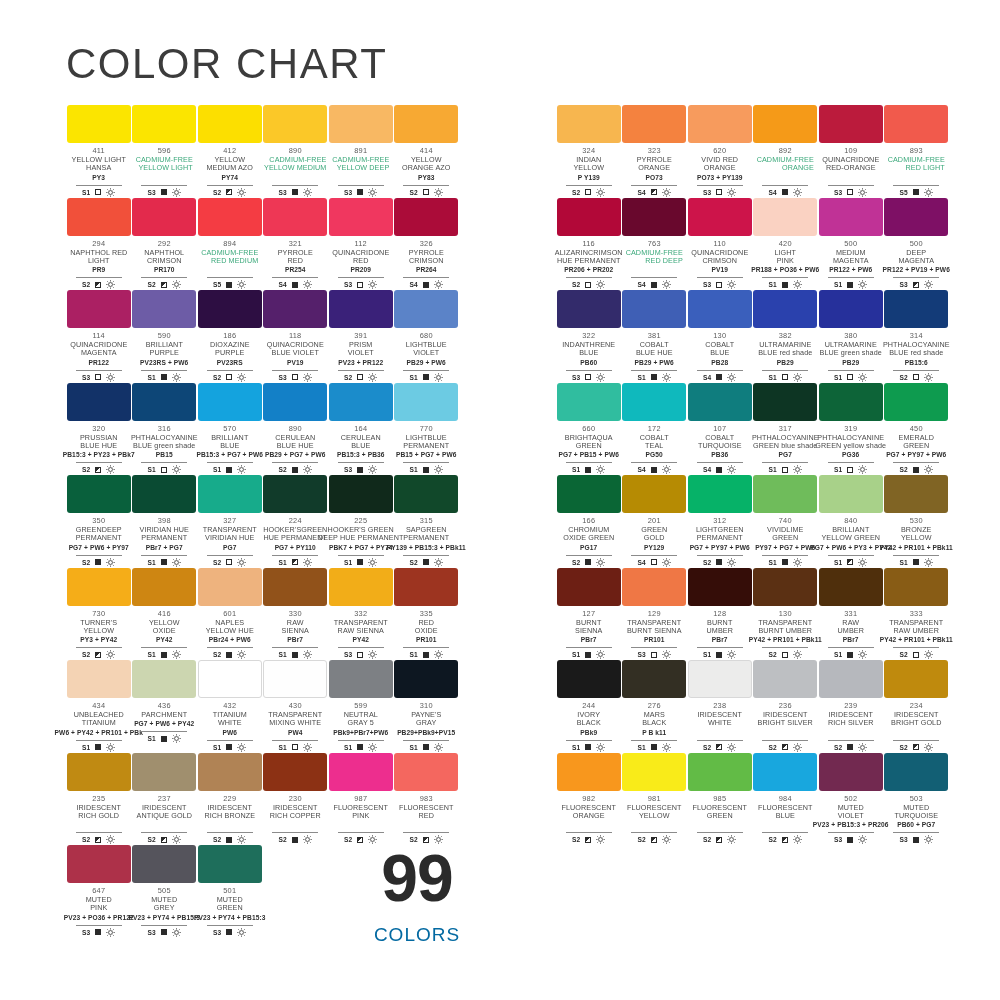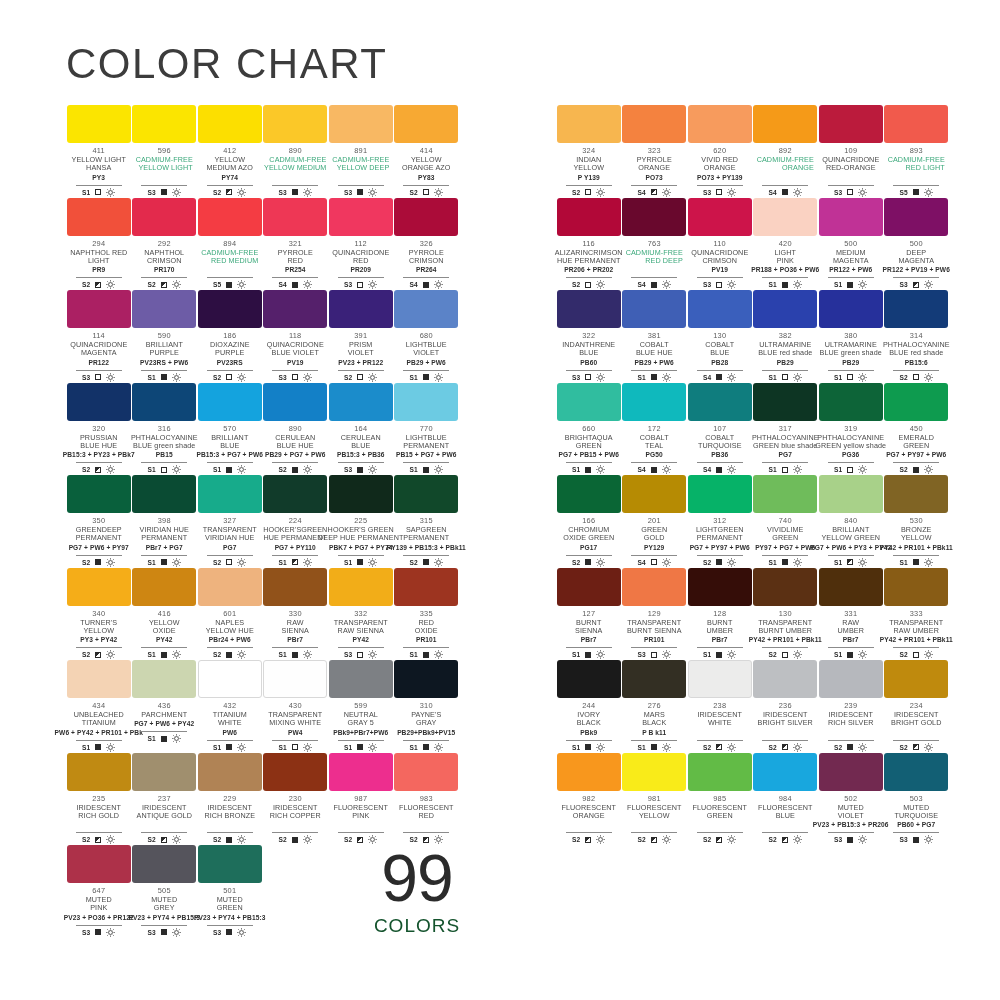--- a/index.html
+++ b/index.html
@@ -108,30 +108,30 @@
   .opacity-ico.transparent{ background:#ffffff; }
   .light-ico{ display:inline-block; width:9px; height:9px; }
   .count-block{
     position:absolute;
     left:352px; top:848px;
     width:130px;
     text-align:center;
   }
   .count-num{
     font-size:66px;
-    font-weight:400;
+    font-weight:700;
     color:#2b2b2b;
     line-height:60px;
     letter-spacing:-1px;
   }
   .count-label{
     font-size:19px;
-    color:#14532d;
+    color:#0369a1;
     letter-spacing:1px;
-    margin-top:7px;
+    margin-top:16px;
   }
 </style>
 </head>
 <body>
 
 <div id="page-title">COLOR CHART</div>
 
 <div class="columns">
   <div class="col left">
       <div class="row">
@@ -920,21 +920,21 @@
                 <line x1="10.2" y1="1.8" x2="9" y2="3"></line>
                 <line x1="3" y1="9" x2="1.8" y2="10.2"></line>
               </g>
             </svg>
           </div>
         </div>
       </div>
       <div class="row">
         <div class="cell">
           <div class="swatch" style="background:#f5ad18"></div>
-          <div class="code">340</div>
+          <div class="code">730</div>
           <div class="cname">
             <div>TURNER'S</div>
             <div>YELLOW</div>
           </div>
           <div class="pig">PY3 + PY42</div>
           <div class="meta">
             <span class="series">S2</span>
             <span class="opacity-ico semi"></span>
             <svg class="light-ico" viewBox="0 0 12 12">
               <circle cx="6" cy="6" r="2.6" fill="none" stroke="#2a2a2a" stroke-width="1"></circle>

